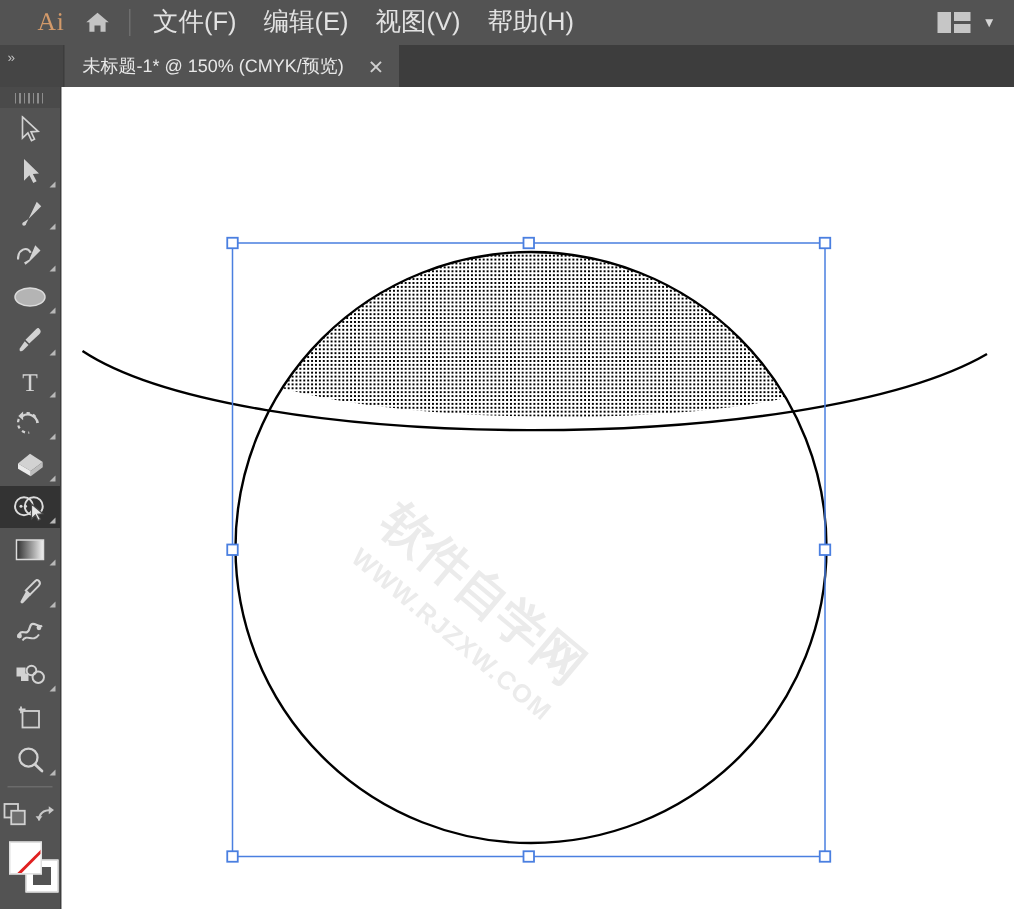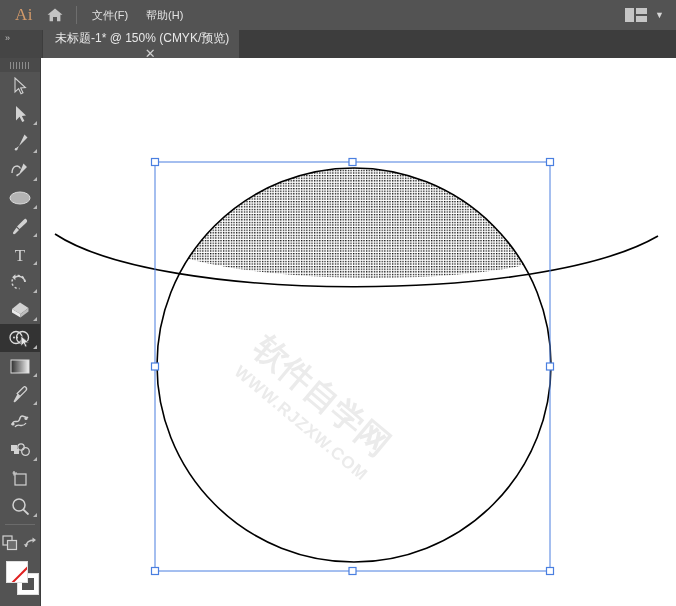--- a/index.html
+++ b/index.html
@@ -27,39 +27,39 @@
     align-items: center;
   }
   .ai-logo {
     width: 32px;
     text-align: center;
     font-family: "Liberation Serif", "DejaVu Serif", serif;
     font-size: 17px;
     font-weight: normal;
     color: #d39a6a;
     letter-spacing: .5px;
-    padding-left: 8px;
+    padding-left: 18px;
   }
   .home-btn {
     width: 30px; height: 30px;
     display: flex; align-items: center; justify-content: center;
   }
   .menu-divider {
     width: 1px; height: 18px;
     background: #6e6e6e;
     margin: 0 6px;
   }
   .menu-items {
     display: flex;
     align-items: center;
     height: 30px;
   }
   .menu-item {
     color: #e2e2e2;
-    font-size: 11px;
+    font-size: 17px;
     padding: 0 9px;
     line-height: 30px;
     white-space: nowrap;
   }
   .arrange-wrap {
     display: flex;
     align-items: center;
     margin-left: auto;
     padding-right: 12px;
   }
@@ -103,21 +103,20 @@
   }
   #doc-tab {
     position: absolute;
     left: 43px; top: 0;
     height: 28px;
     background: #535353;
     display: flex;
     align-items: center;
     padding: 0 10px 0 12px;
     box-sizing: border-box;
-    flex-direction: column;
   }
   #doc-tab .tab-title {
     color: #e8e8e8;
     font-size: 12px;
     white-space: nowrap;
   }
   #doc-tab .tab-close {
     color: #cfcfcf;
     font-size: 13px;
     margin-left: 16px;
@@ -246,20 +245,22 @@
     <div class="home-btn">
       <svg width="18" height="16" viewBox="0 0 18 16" aria-hidden="true">
         <path d="M9 1.5 L1.5 7.8 L3.6 7.8 L3.6 14.2 L7 14.2 L7 10 L11 10 L11 14.2 L14.4 14.2 L14.4 7.8 L16.5 7.8 Z" fill="#c3c3c3"></path>
       </svg>
     </div>
 
     <div class="menu-divider"></div>
 
     <div class="menu-items">
       <div class="menu-item">文件(F)</div>
+      <div class="menu-item">编辑(E)</div>
+      <div class="menu-item">视图(V)</div>
       <div class="menu-item">帮助(H)</div>
     </div>
 
     <div class="arrange-wrap">
       <span class="arrange-icon">
         <i class="a1"></i>
           <i class="a2"></i>
           <i class="a3"></i>
       </span>
       <span class="chev">▼</span>

